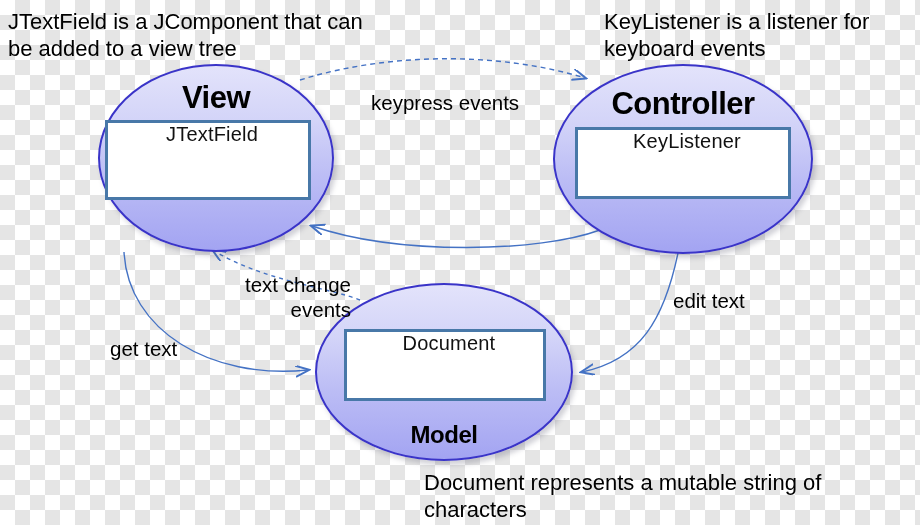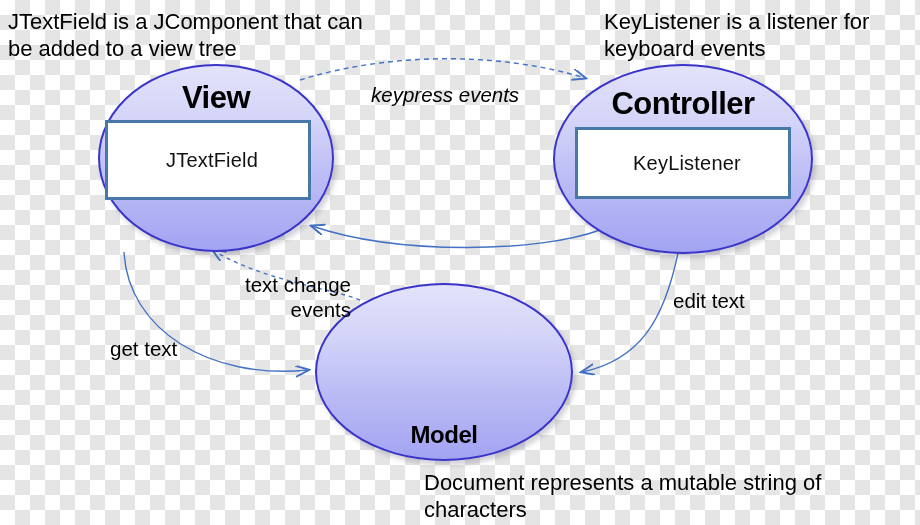--- a/index.html
+++ b/index.html
@@ -50,21 +50,21 @@
     font-weight: bold;
     color: #000;
     letter-spacing: -0.5px;
   }
   .inner-box {
     position: absolute;
     background: #ffffff;
     border: 3px solid #4878a8;
     box-sizing: border-box;
     display: flex;
-    align-items: center;
+    align-items: flex-start;
     justify-content: center;
     padding-left: 8px;
   }
   .inner-label {
     font-size: 20px;
     color: #111;
     letter-spacing: 0.2px;
   }
 
   
@@ -93,21 +93,21 @@
   #caption-document   { left: 424px; top: 470px; width: 420px; }
 
   
   .edge-label {
     position: absolute;
     font-size: 20.5px;
     line-height: 1.22;
     color: #000;
     white-space: pre-line;
   }
-  #label-keypress     { left: 371px; top: 82px; font-style: italic; }
+  #label-keypress     { left: 371px; top: 90px; }
   #label-move-cursor  { left: 379px; top: 200px; }
   #label-text-change  { left: 221px; top: 272px; width: 130px; text-align: right; }
   #label-get-text     { left: 110px; top: 336px; }
   #label-edit-text    { left: 673px; top: 288px; }
 </style>
 </head>
 <body>
 
 <div id="canvas">
 
@@ -138,20 +138,23 @@
 
   <div class="node" id="node-controller">
     <div class="node-title">Controller</div>
     <div class="inner-box" id="box-keylistener">
       <span class="inner-label">KeyListener</span>
     </div>
   </div>
 
   <div class="node" id="node-model">
     <div class="node-title">Model</div>
+    <div class="inner-box" id="box-document">
+      <span class="inner-label">Document</span>
+    </div>
   </div>
 
   <div class="edge-label" id="label-keypress">keypress events</div>
 
 
   <div class="edge-label" id="label-text-change">text change
 events</div>
 
   <div class="edge-label" id="label-get-text">get text</div>
 

